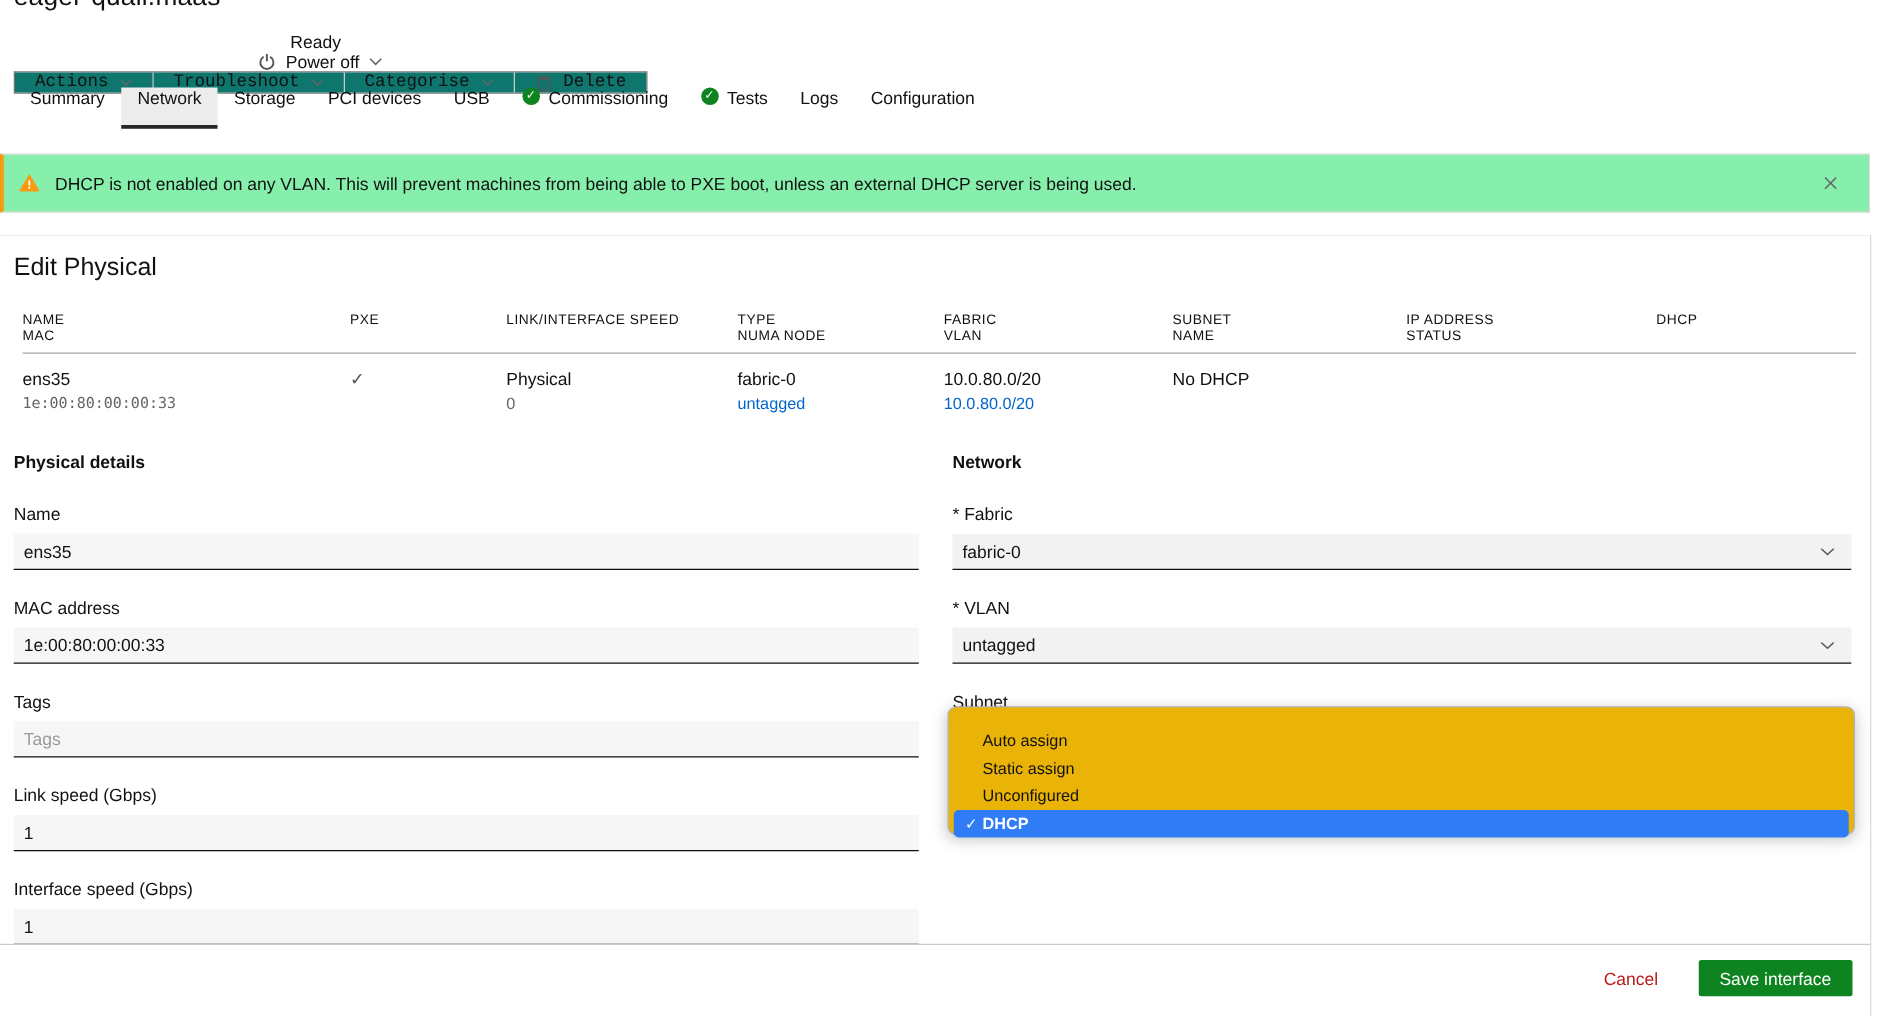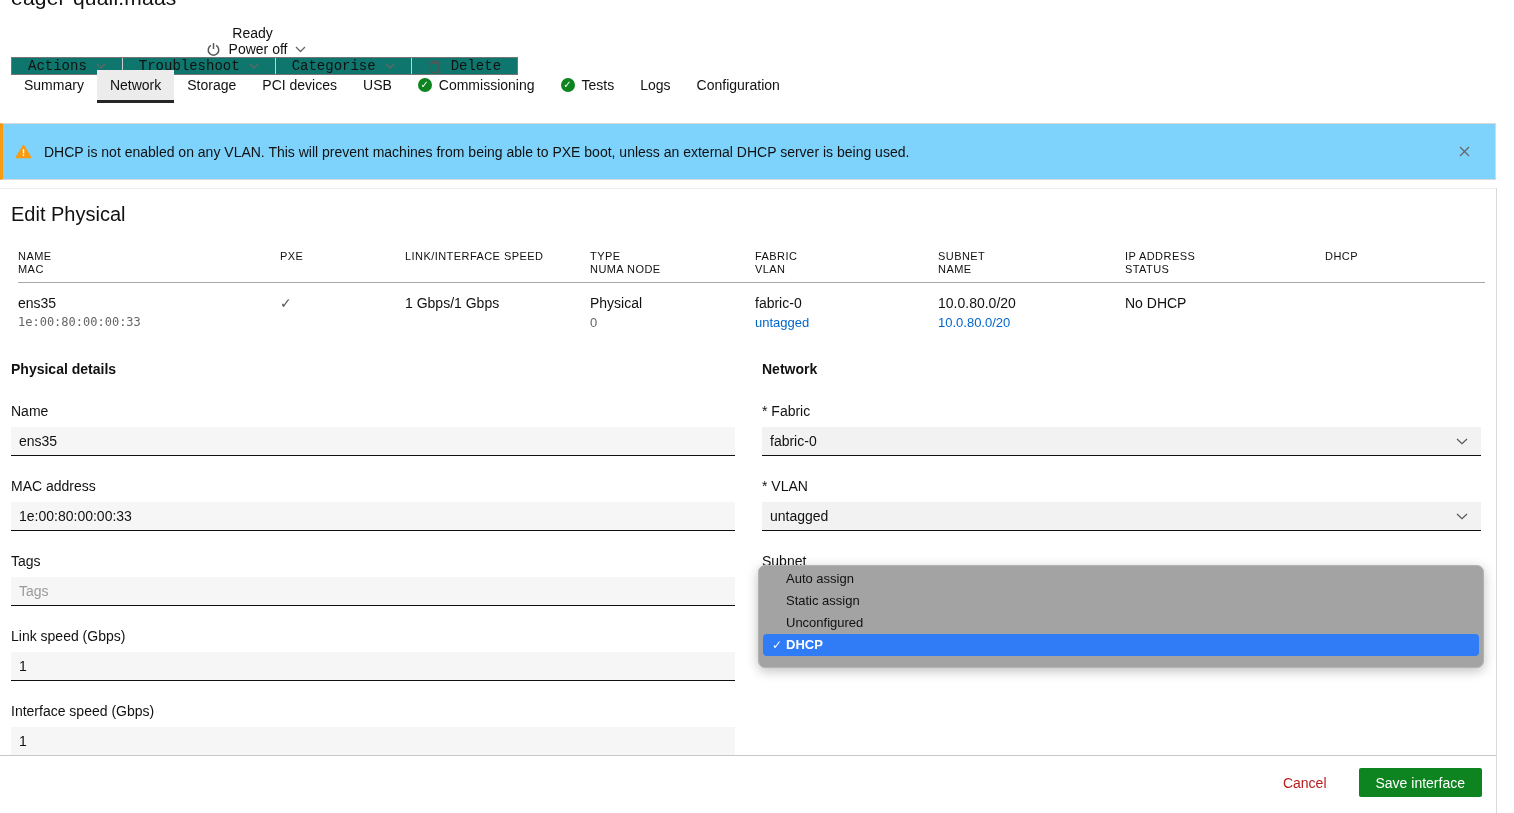--- a/index.html
+++ b/index.html
@@ -73,21 +73,21 @@
     top: 70px;
     left: 0;
     width: 1496px;
     height: 33px;
     display: flex;
     padding-left: 11px;
     font-size: 14px;
   }
   .tab {
     display: flex;
-    align-items: center;
+    align-items: flex-start;
     padding: 0 13px;
     border-bottom: 3px solid transparent;
     cursor: pointer;
     white-space: nowrap;
   }
   .tab.active {
     background: #ececec;
     border-bottom-color: #262626;
   }
   .check-badge {
@@ -102,22 +102,22 @@
     margin-right: 7px;
     flex: none;
   }
 
   
   .banner {
     position: absolute;
     top: 123px;
     left: 0;
     width: 1496px;
-    height: 57px;
-    background: #7dd3fc;
+    height: 47px;
+    background: #86efac;
     border: 1px solid #d9d9d9;
     border-left: 3px solid #f99b11;
     display: flex;
     align-items: center;
   }
   .banner-icon { margin: 0 12px 0 12px; display:flex; }
   .banner-text { font-size: 14px; flex: 1; }
   .banner-close {
     margin-right: 22px;
     background: none;
@@ -212,25 +212,25 @@
     cursor: pointer;
   }
 
   
   .dropdown {
     position: absolute;
     left: 758px;
     top: 565px;
     width: 726px;
     height: 103px;
-    background: #a3a3a3;
+    background: #eab308;
     border: 1px solid #b3b3b3;
     border-radius: 7px;
     box-shadow: 0 3px 12px rgba(0,0,0,.25);
-    padding-top: 2px;
+    padding-top: 16px;
     font-size: 13px;
   }
   .dd-option {
     height: 22px;
     line-height: 22px;
     padding-left: 27px;
     color: #111;
     cursor: pointer;
   }
   .dd-option.selected {
@@ -443,23 +443,20 @@
 
     <div class="trow">
       <div>
         <div class="l1">ens35</div>
         <div class="l2 mono">1e:00:80:00:00:33</div>
       </div>
       <div>
         <div class="l1" style="color:#555;">✓</div>
       </div>
       <div>
-        <div class="l1">1 Gbps/1 Gbps</div>
-      </div>
-      <div>
         <div class="l1">Physical</div>
         <div class="l2 muted">0</div>
       </div>
       <div>
         <div class="l1">fabric-0</div>
         <div class="l2"><a class="link">untagged</a></div>
       </div>
       <div>
         <div class="l1">10.0.80.0/20</div>
         <div class="l2"><a class="link">10.0.80.0/20</a></div>

